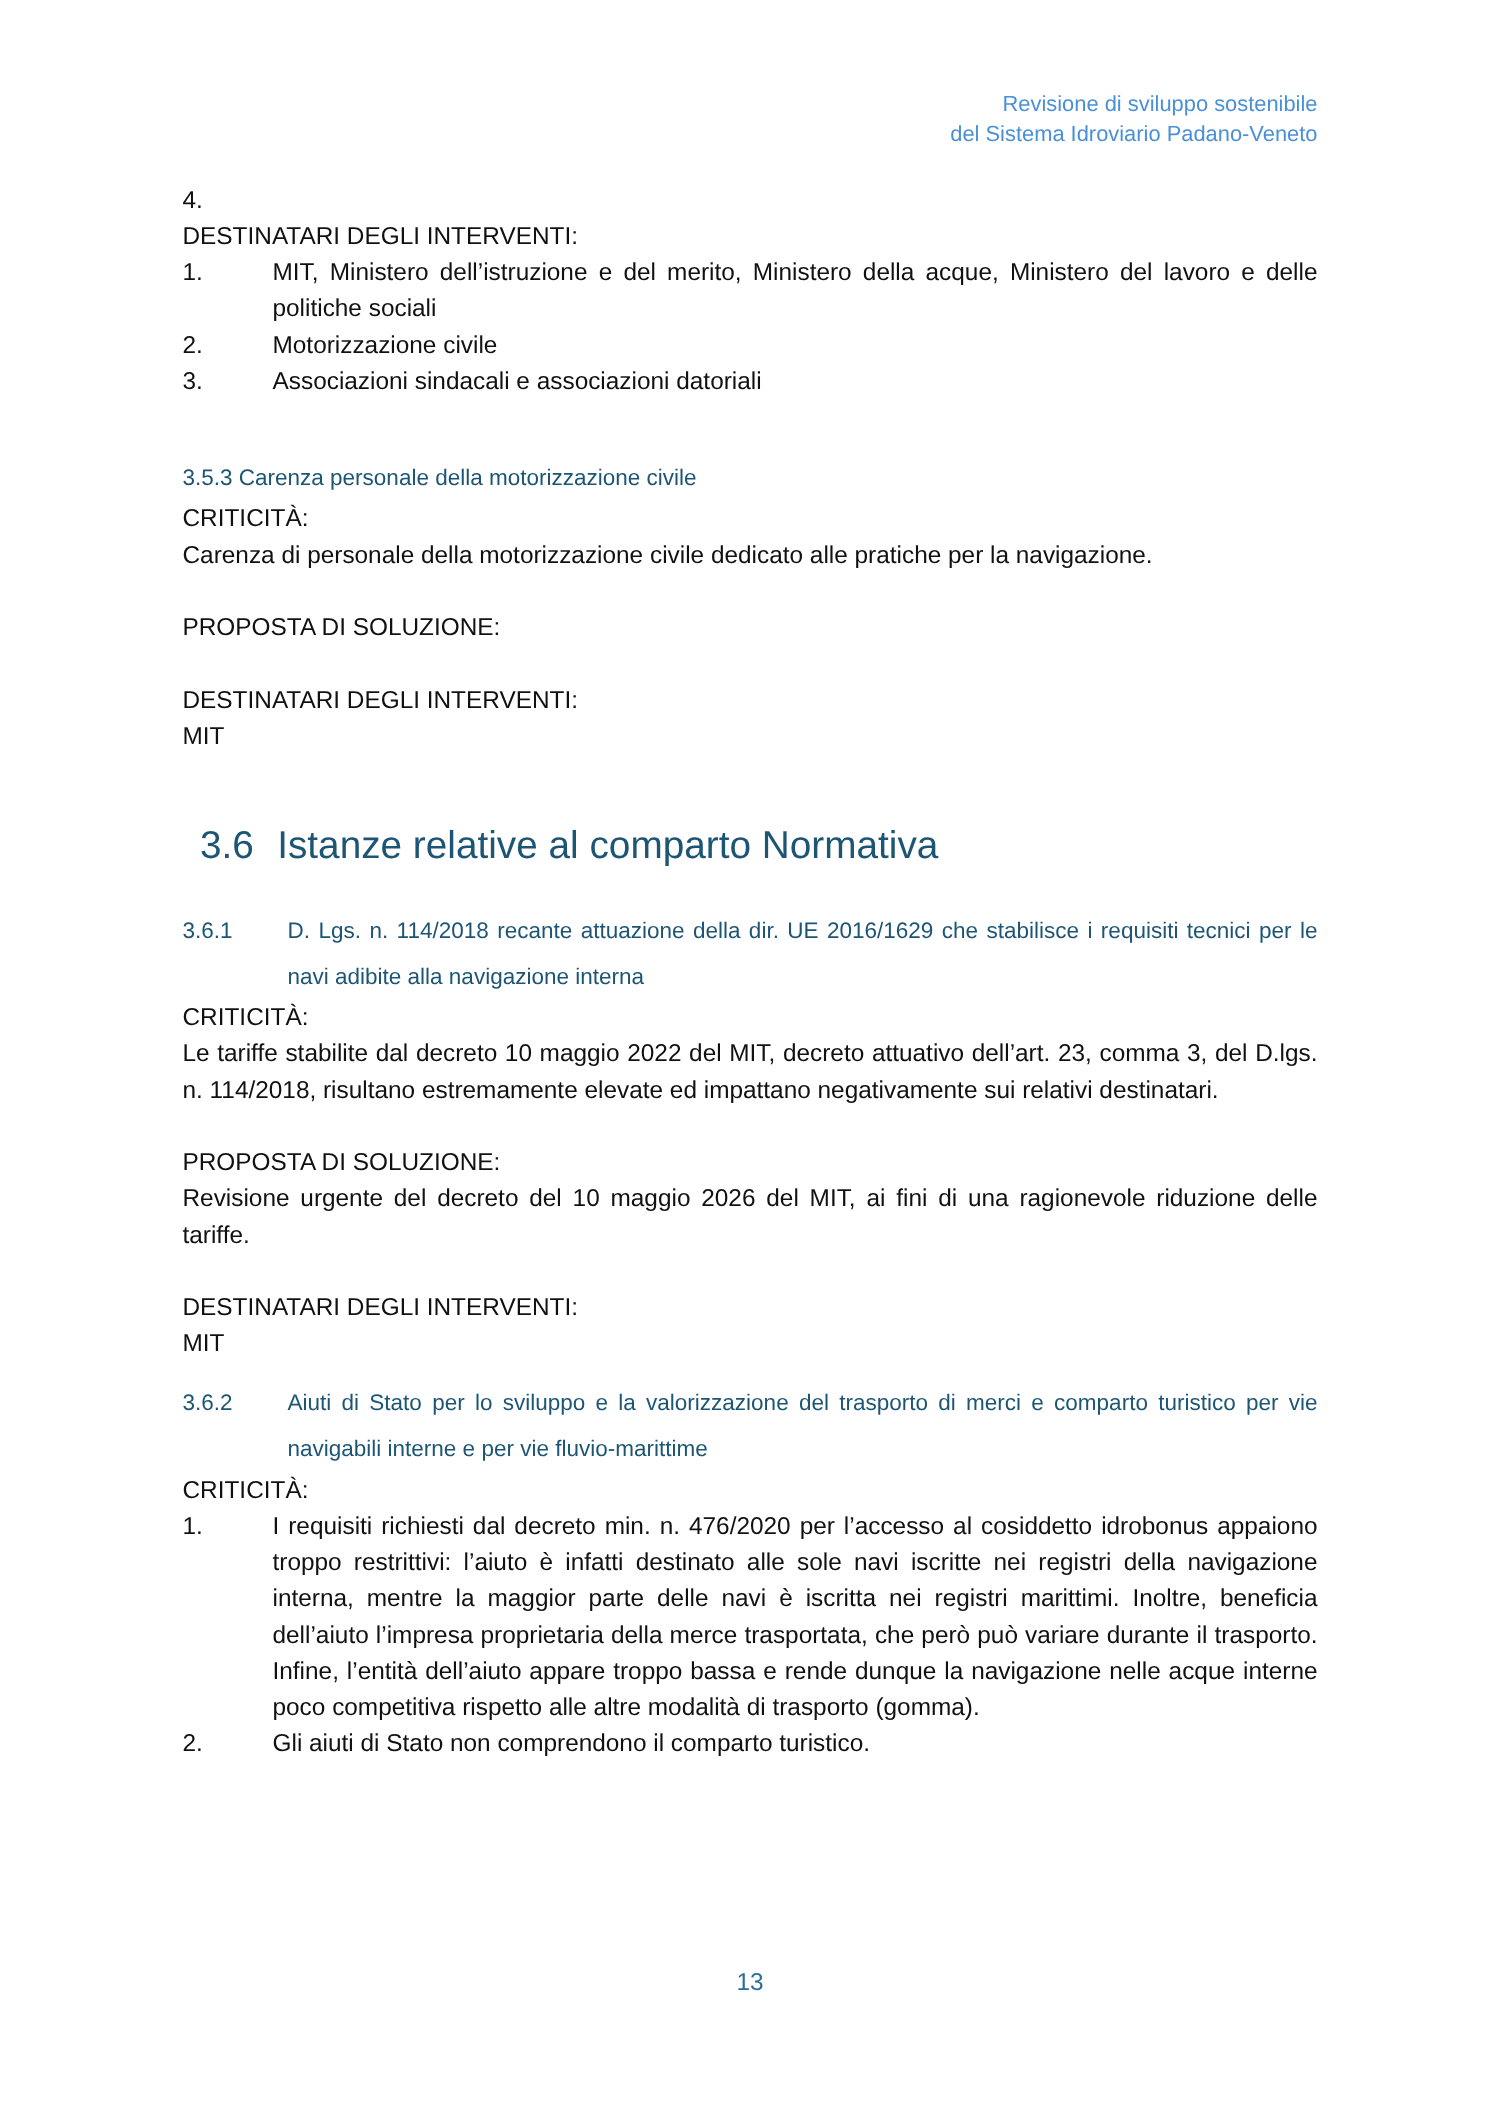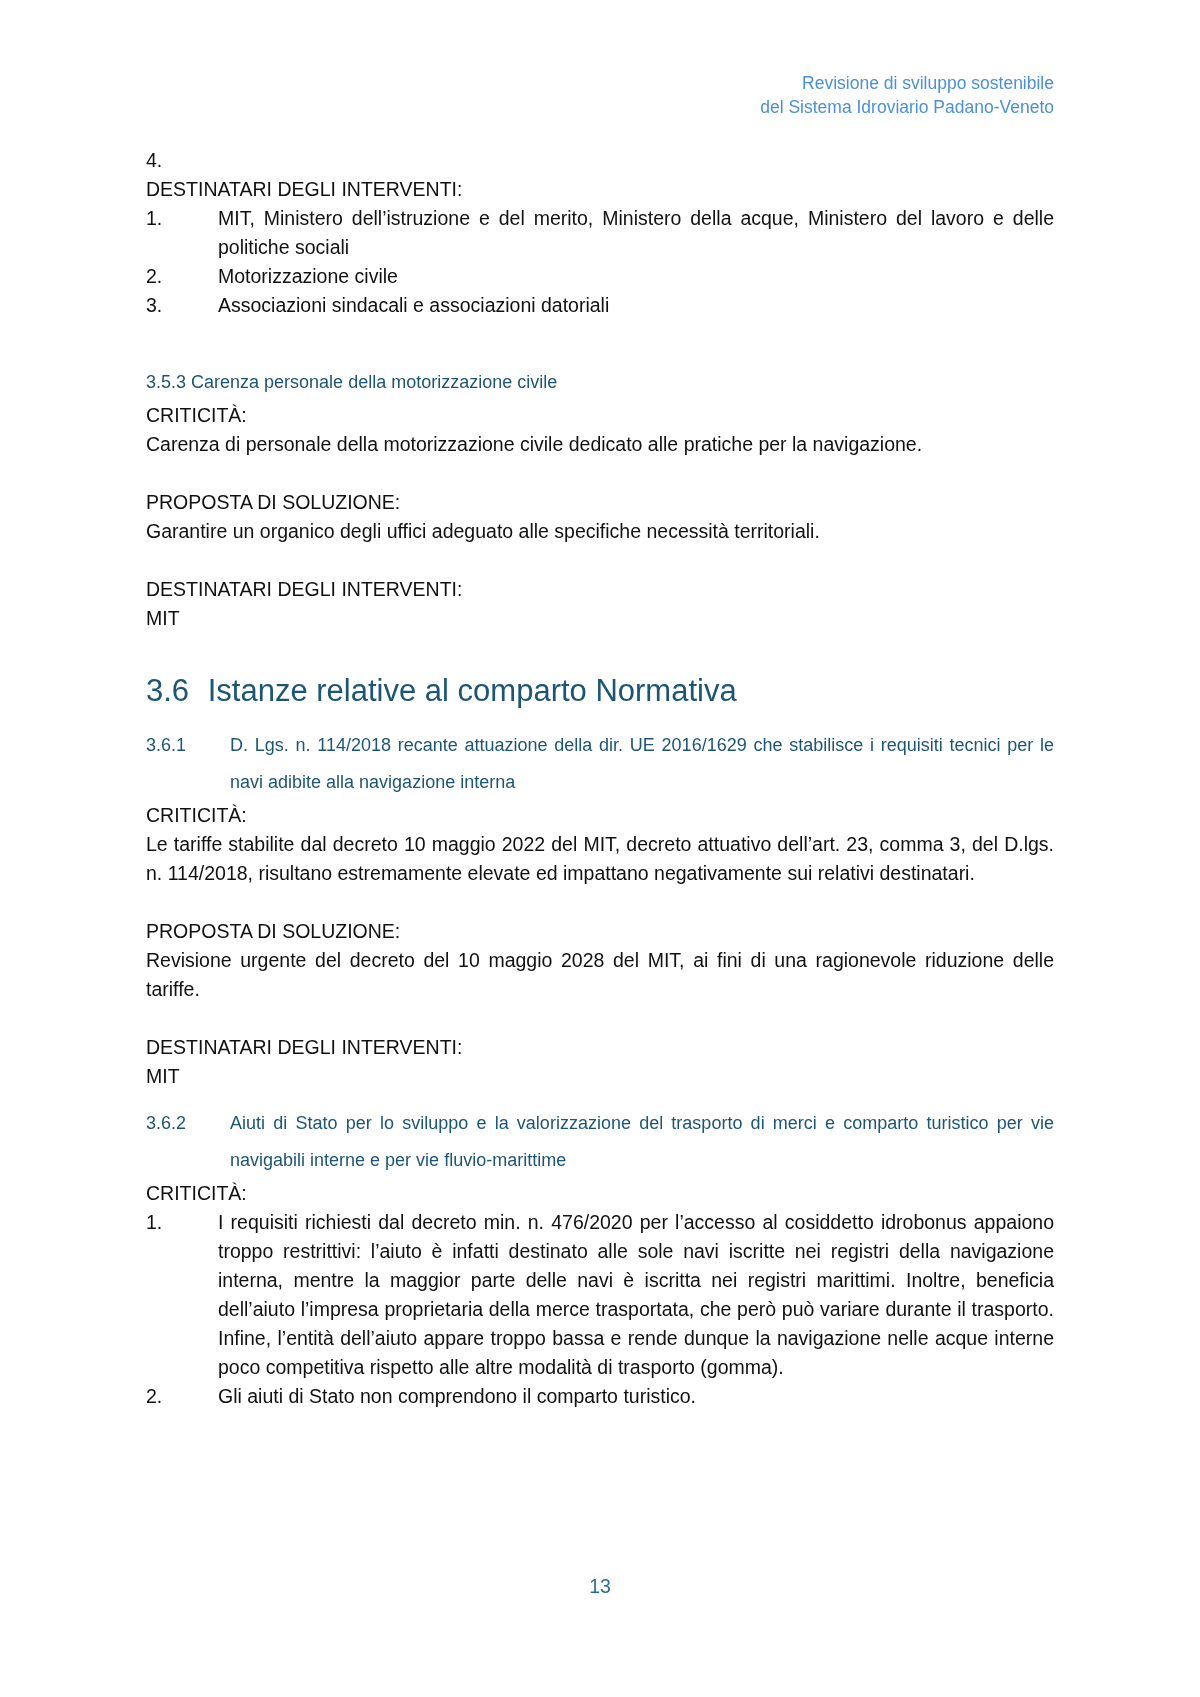--- a/index.html
+++ b/index.html
@@ -11,21 +11,21 @@
   .p { font-size: 19.5px; line-height: 29px; margin: 0; }
   .gap { height: 29px; }
   .ol { margin: 0; padding: 0; list-style: none; }
   .li { display: flex; font-size: 19.5px; line-height: 29px; }
   .li .num { width: 72px; flex: none; }
   .li .txt { flex: 1; text-align: justify; }
   .h3 { color: #1d5675; font-size: 18px; line-height: 37px; margin: 0; font-weight: normal; }
   .h3.hang { display: flex; }
   .h3 .hnum { flex: none; width: 72px; }
   .h3 .htxt { flex: 1; text-align: justify; margin-left: 12px; }
-  .h2 { color: #1d5675; font-size: 31px; line-height: 40px; margin: 0; font-weight: normal; }
+  .h2 { color: #1d5675; font-size: 31px; line-height: 40px; margin: 14px; font-weight: normal; }
   .page-number { position: absolute; top: 1575px; left: 0; width: 1200px; text-align: center;
          color: #2a6e96; font-size: 19.5px; }
 </style>
 </head>
 <body>
 
 <div class="running-header">
   <div>Revisione di sviluppo sostenibile</div>
   <div>del Sistema Idroviario Padano-Veneto</div>
 </div>
@@ -50,21 +50,20 @@
   </ol>
 
   <div style="height:44px"></div>
 
   <section>
     <h3 class="h3">3.5.3 Carenza personale della motorizzazione civile</h3>
     <p class="p">CRITICITÀ:</p>
     <p class="p">Carenza di personale della motorizzazione civile dedicato alle pratiche per la navigazione.</p>
     <div class="gap"></div>
     <p class="p">PROPOSTA DI SOLUZIONE:</p>
-    <p class="p">Garantire un organico degli uffici adeguato alle specifiche necessità territoriali.</p>
     <div class="gap"></div>
     <p class="p">DESTINATARI DEGLI INTERVENTI:</p>
     <p class="p">MIT</p>
   </section>
 
   <div style="height:38px"></div>
 
   <h2 class="h2">
     <span>3.6</span>
     <span style="margin-left:10px">Istanze relative al comparto Normativa</span>
@@ -74,21 +73,21 @@
 
   <section>
     <h3 class="h3 hang">
       <span class="hnum">3.6.1</span>
       <span class="htxt">D. Lgs. n. 114/2018 recante attuazione della dir. UE 2016/1629 che stabilisce i requisiti tecnici per le navi adibite alla navigazione interna</span>
     </h3>
     <p class="p">CRITICITÀ:</p>
     <p class="p" style="text-align:justify">Le tariffe stabilite dal decreto 10 maggio 2022 del MIT, decreto attuativo dell’art. 23, comma 3, del D.lgs. n. 114/2018, risultano estremamente elevate ed impattano negativamente sui relativi destinatari.</p>
     <div class="gap"></div>
     <p class="p">PROPOSTA DI SOLUZIONE:</p>
-    <p class="p" style="text-align:justify">Revisione urgente del decreto del 10 maggio 2028 del MIT, ai fini di una ragionevole riduzione delle tariffe.</p>
+    <p class="p" style="text-align:justify">Revisione urgente del decreto del 10 maggio 2026 del MIT, ai fini di una ragionevole riduzione delle tariffe.</p>
     <div class="gap"></div>
     <p class="p">DESTINATARI DEGLI INTERVENTI:</p>
     <p class="p">MIT</p>
   </section>
 
   <div style="height:14px"></div>
 
   <section>
     <h3 class="h3 hang">
       <span class="hnum">3.6.2</span>

